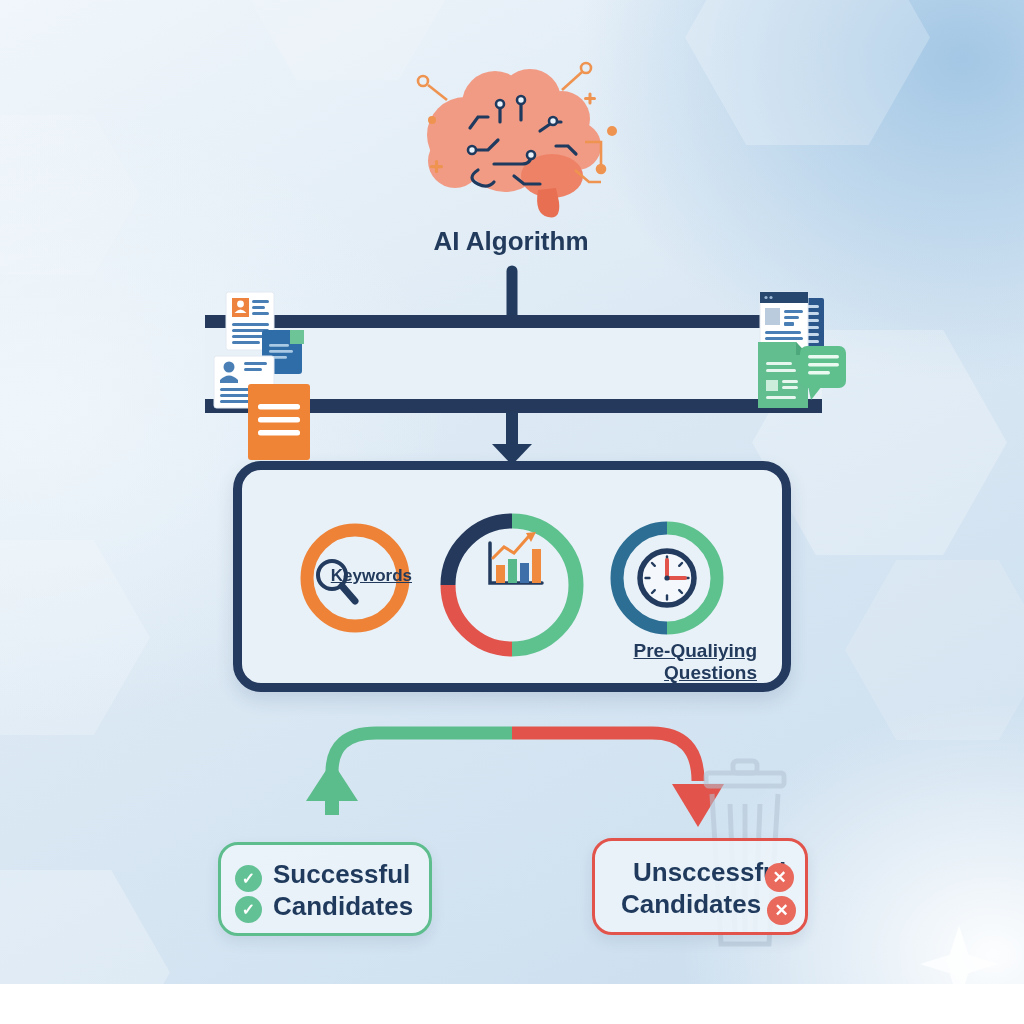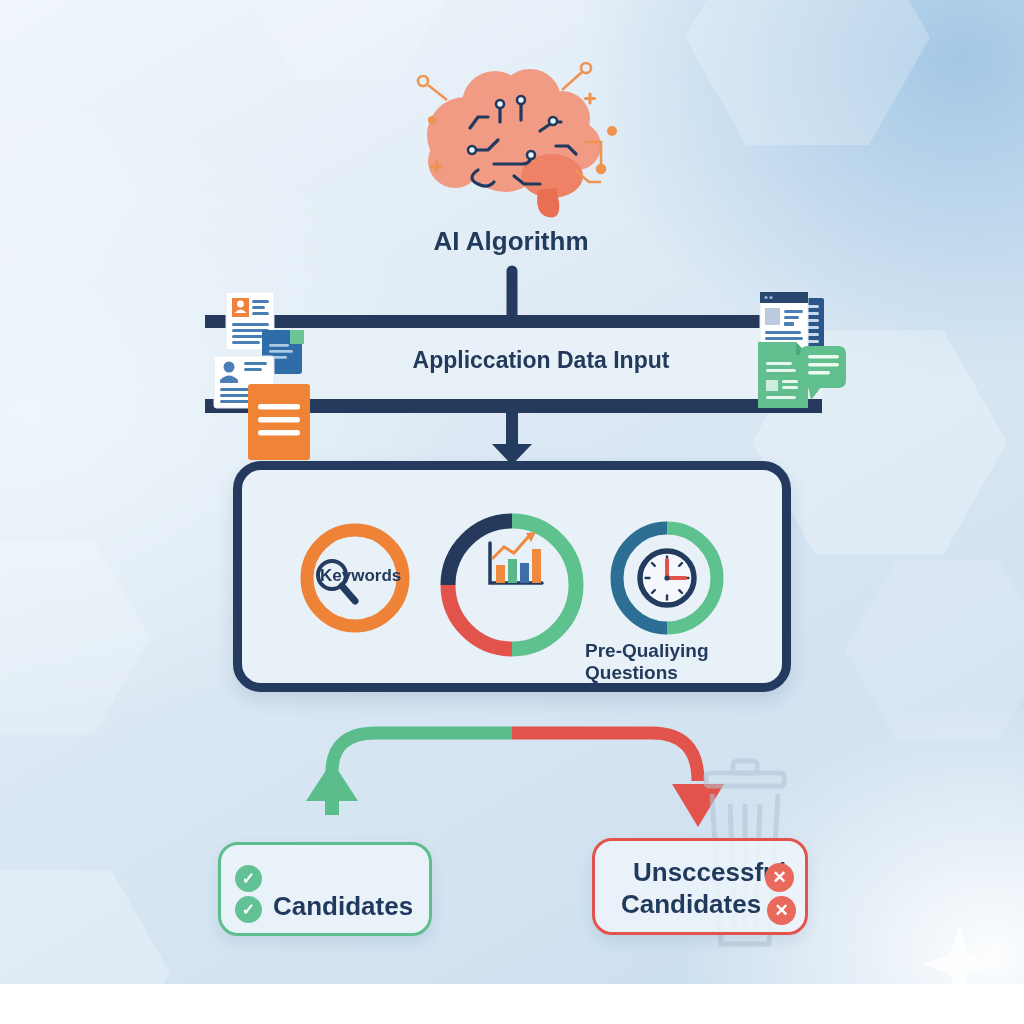--- a/index.html
+++ b/index.html
@@ -14,21 +14,21 @@
   .hex{position:absolute;background:rgba(255,255,255,.45);
     clip-path:polygon(25% 0%,75% 0%,100% 50%,75% 100%,25% 100%,0% 50%);}
   .sparkle{position:absolute;background:#fff;opacity:.75;filter:blur(1px);
     clip-path:polygon(50% 0,62% 38%,100% 50%,62% 62%,50% 100%,38% 62%,0 50%,38% 38%);}
   .abs{position:absolute;}
   .title{font-weight:bold;color:#223a5c;white-space:nowrap;transform:translateX(-50%);}
   .panel{position:absolute;background:#e9f1f8;}
   .filters-box{position:absolute;left:233px;top:461px;width:558px;height:231px;
     background:#e9f1f8;border:9px solid #243a5e;border-radius:28px;box-sizing:border-box;
     box-shadow:0 8px 18px rgba(40,70,110,.14);}
-  .ring-label{position:absolute;font-weight:bold;color:#223a5c;text-align:left;line-height:1.18;}
+  .ring-label{position:absolute;font-weight:bold;color:#223a5c;text-align:right;line-height:1.18;text-decoration:underline;}
   .outcome{position:absolute;border-radius:20px;box-sizing:border-box;
     background:rgba(237,244,250,.86);box-shadow:0 6px 14px rgba(40,70,110,.10);}
   .outcome.good{left:218px;top:842px;width:214px;height:94px;border:3px solid #5dbd8d;}
   .outcome.bad{left:592px;top:838px;width:216px;height:97px;border:3px solid #e2544b;}
   .badge{position:absolute;width:27px;height:27px;border-radius:50%;
     display:flex;align-items:center;justify-content:center;
     color:#fff;font-weight:bold;font-size:16px;}
   .badge.ok{background:#63c295;}
   .badge.no{background:#e9695d;width:29px;height:29px;font-size:17px;}
   .outcome-line{position:absolute;font-weight:bold;color:#1f3a5c;font-size:26px;white-space:nowrap;}
@@ -285,31 +285,31 @@
       <rect x="706" y="773" width="78" height="13" rx="3"></rect>
       <path d="M712,794 L721,944 H769 L778,794"></path>
       <path d="M730,804 L735,934"></path>
         <path d="M745,804 L745,934"></path>
         <path d="M760,804 L755,934"></path>
     </g>
   </svg>
 
   <div class="abs title" style="left:511px;top:226px;font-size:26px;">AI Algorithm</div>
 
-  <div class="abs title" style="left:541px;top:347px;font-size:23px;">Appliccation Data Input</div>
 
 
   <div class="ring-label" style="left:320px;top:566px;width:92px;font-size:17px;">Keywords</div>
 
 
   <div class="ring-label" style="left:585px;top:640px;width:172px;font-size:19px;">Pre-Qualiying Questions</div>
 
   <div class="outcome good">
     <div class="badge ok" style="left:14px;top:20px;">✓</div>
     <div class="badge ok" style="left:14px;top:51px;">✓</div>
+    <div class="outcome-line" style="left:52px;top:14px;">Successful</div>
     <div class="outcome-line" style="left:52px;top:46px;">Candidates</div>
   </div>
 
   <div class="outcome bad">
     <div class="outcome-line" style="left:38px;top:16px;width:120px;text-align:center;">Unsccessful</div>
     <div class="outcome-line" style="left:26px;top:48px;width:120px;text-align:center;">Candidates</div>
     <div class="badge no" style="left:170px;top:22px;">✕</div>
     <div class="badge no" style="left:172px;top:55px;">✕</div>
   </div>
 

